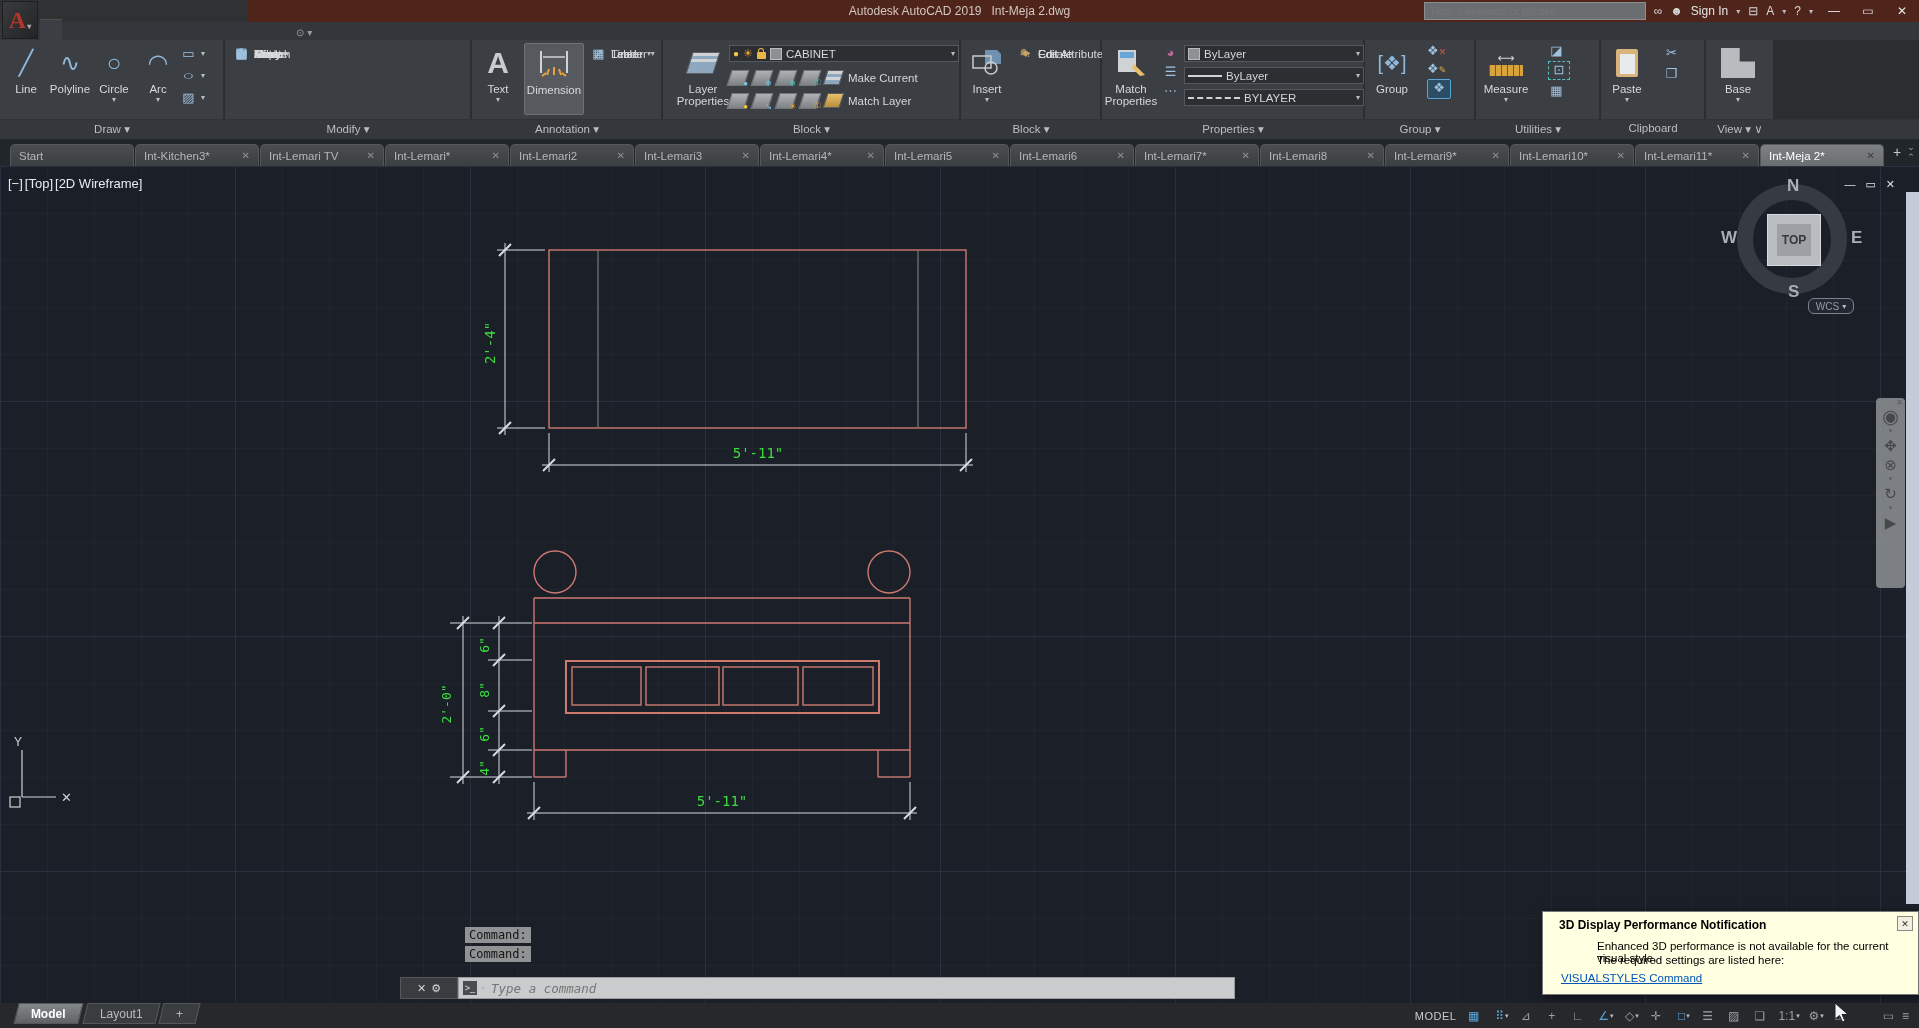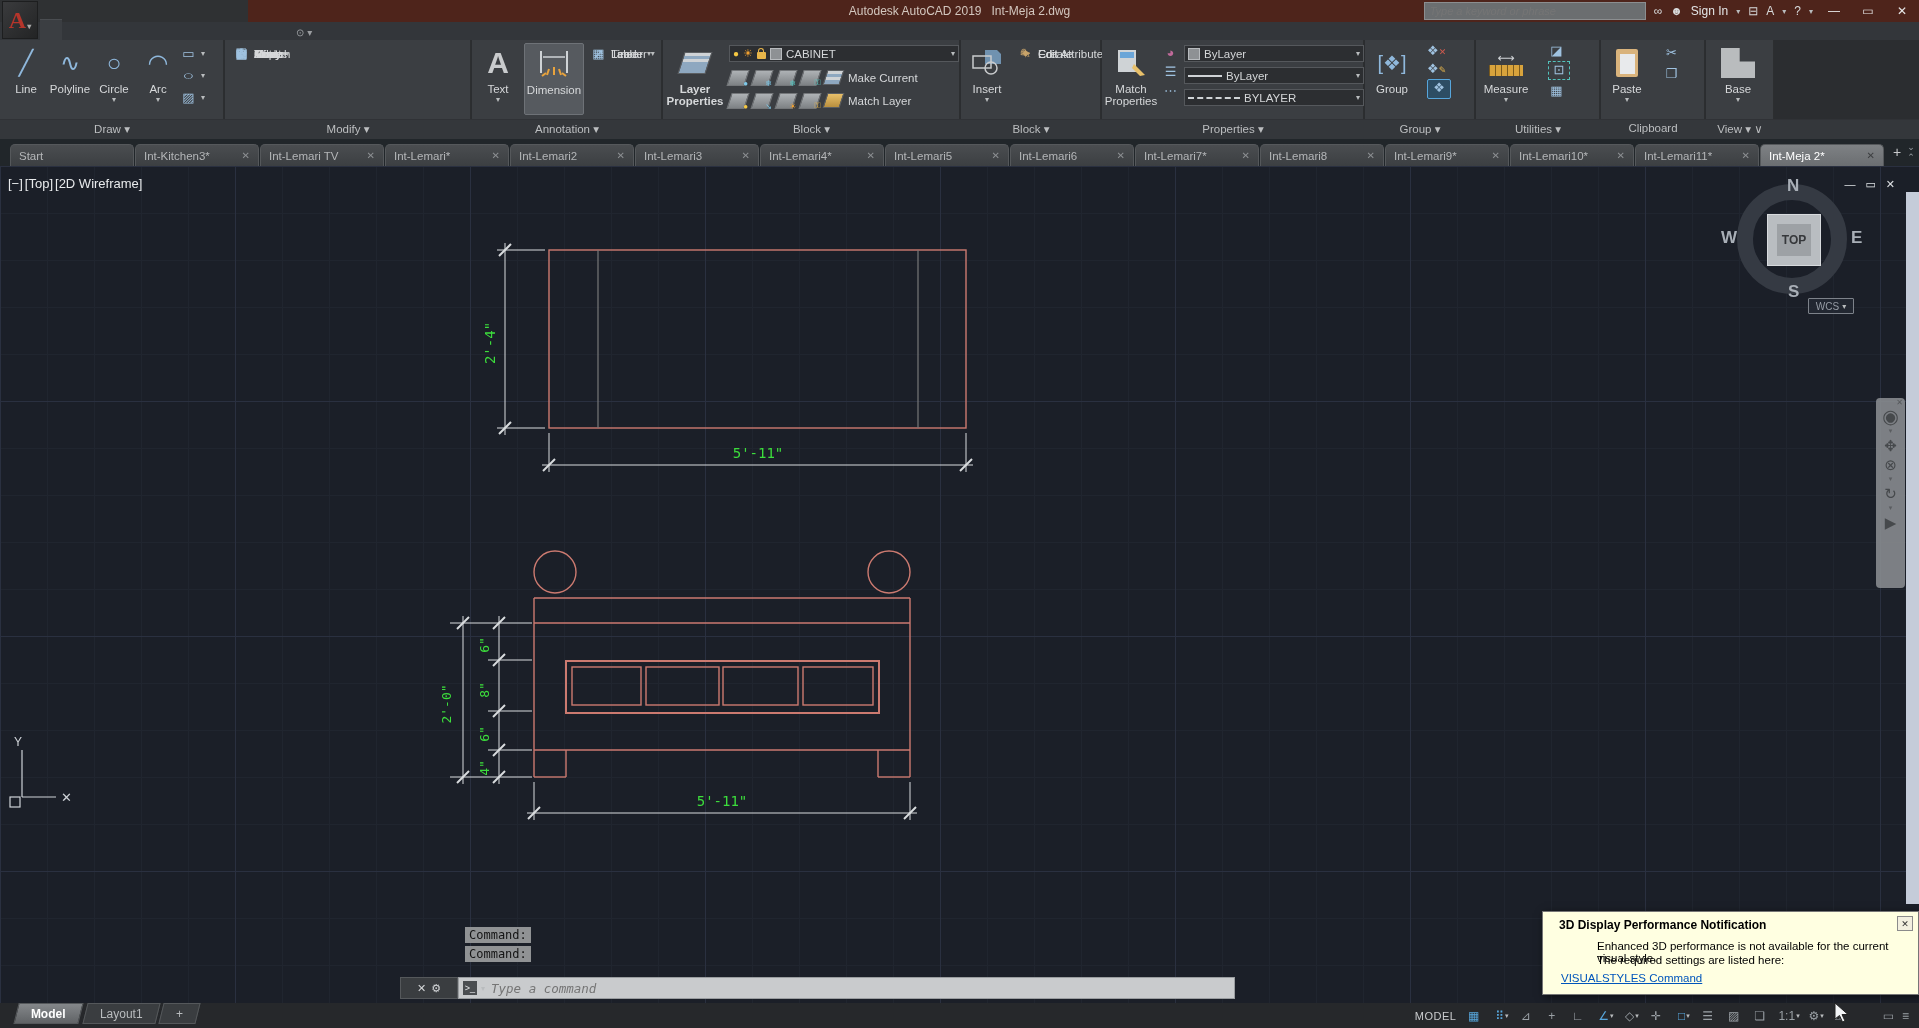--- a/index.html
+++ b/index.html
@@ -83,21 +83,21 @@
   #vp-controls{position:absolute;right:24px;top:12px;display:flex;gap:10px;color:#dfe2e5;font-size:11px;}
   #dwg{position:absolute;left:0;top:0;}
   
   #viewcube{position:absolute;left:1735px;top:12px;width:120px;height:120px;}
   #vc-ring{position:absolute;left:2px;top:6px;width:110px;height:110px;border-radius:50%;border:16px solid #353a43;box-sizing:border-box;}
   .vc-letter{position:absolute;color:#a9afb7;font-weight:bold;font-size:17px;}
   #vc-face{position:absolute;left:32px;top:36px;width:52px;height:50px;background:#b9bdc1;border:1px solid #d7dadd;
       display:flex;align-items:center;justify-content:center;}
   #vc-face .inner{width:34px;height:32px;background:#9da1a5;display:flex;align-items:center;justify-content:center;
       font-size:12px;font-weight:bold;color:#36383b;}
-  #wcs{position:absolute;left:1808px;top:132px;width:44px;height:14px;border:1px solid #7d828a;border-radius:1px;
+  #wcs{position:absolute;left:1808px;top:132px;width:44px;height:14px;border:1px solid #7d828a;border-radius:6px;
       color:#969ca5;font-size:10px;display:flex;align-items:center;justify-content:center;gap:3px;background:rgba(40,45,55,.6);}
   
   #scrollbar{position:absolute;left:1906px;top:26px;width:13px;height:712px;background:#c5ccd9;}
   #navbar{position:absolute;left:1876px;top:232px;width:29px;height:190px;background:rgba(138,141,145,.88);
       border-radius:4px;display:flex;flex-direction:column;align-items:center;padding-top:10px;box-sizing:border-box;gap:2px;}
   #navbar .nvx{position:absolute;right:2px;top:0px;font-size:8px;color:#55585b;}
   .nvicon{color:#46494c;font-size:15px;line-height:17px;}
   .nvsep{font-size:7px;color:#5a5d60;}
   
   #cmdhist{position:absolute;left:465px;top:761px;display:flex;flex-direction:column;gap:3px;align-items:flex-start;}
@@ -480,21 +480,21 @@
           </span>
           <span class="smallrow">
             <span class="sicon">▦</span>
             <span class="slabel">Table</span>
             <span class="caret8 flyonly" style="visibility: hidden;">▾</span>
           </span>
         </div>
     </div>
 
     <div class="panel" style="left:663px;width:297px;">
-      <div class="bigbtn" style="left:4px;width:56px;font-weight:bold;">
+      <div class="bigbtn" style="left:12px;width:56px;">
         <span class="bicon">
           <span class="layericon" style="width:26px;height:20px;"></span>
         </span>
         <span class="blabel">Layer</span>
         <span class="blabel">Properties</span>
       </div>
       <div class="combo" style="position:absolute;left:66px;top:5px;width:222px;">
         <span style="color:#f5c842;font-size:10px;">●</span>
         <span style="color:#f0a030;font-size:11px;">☀</span>
         <span class="lockicon"></span>

